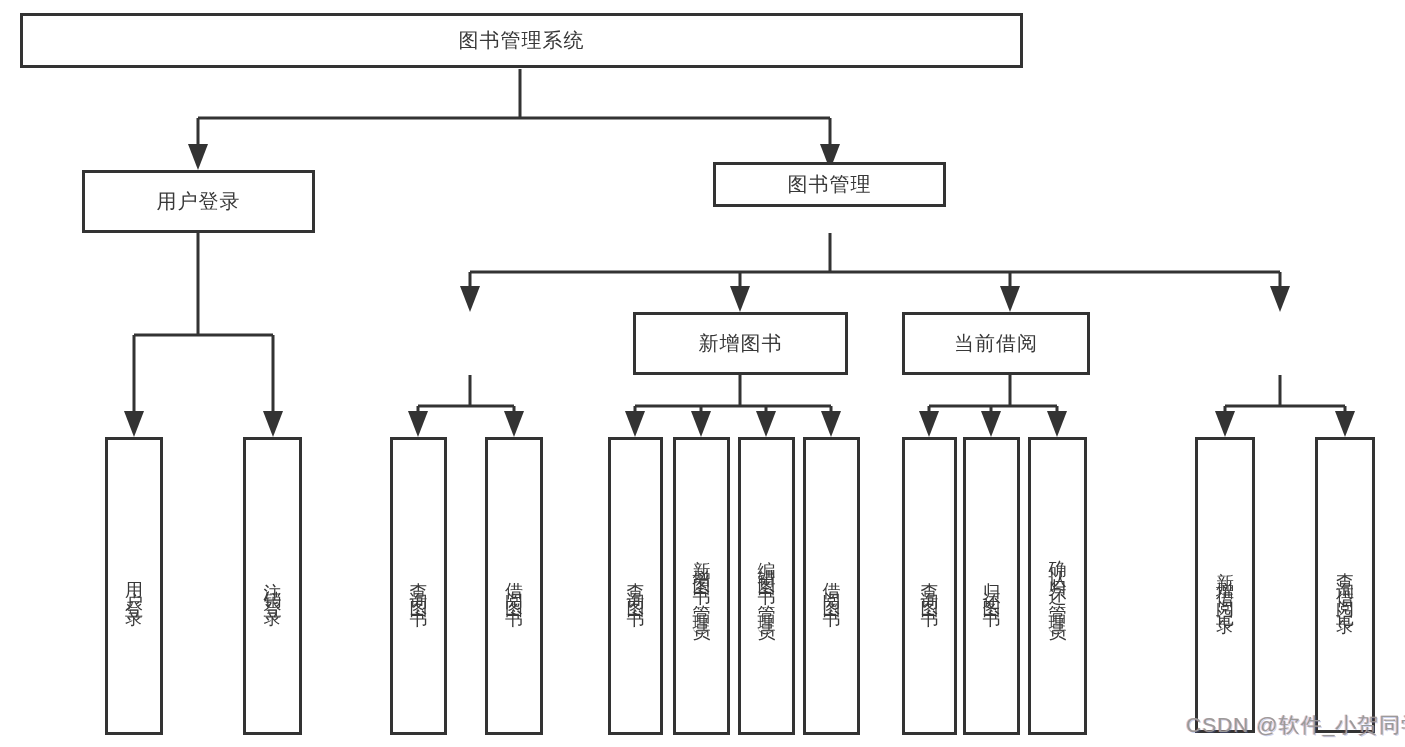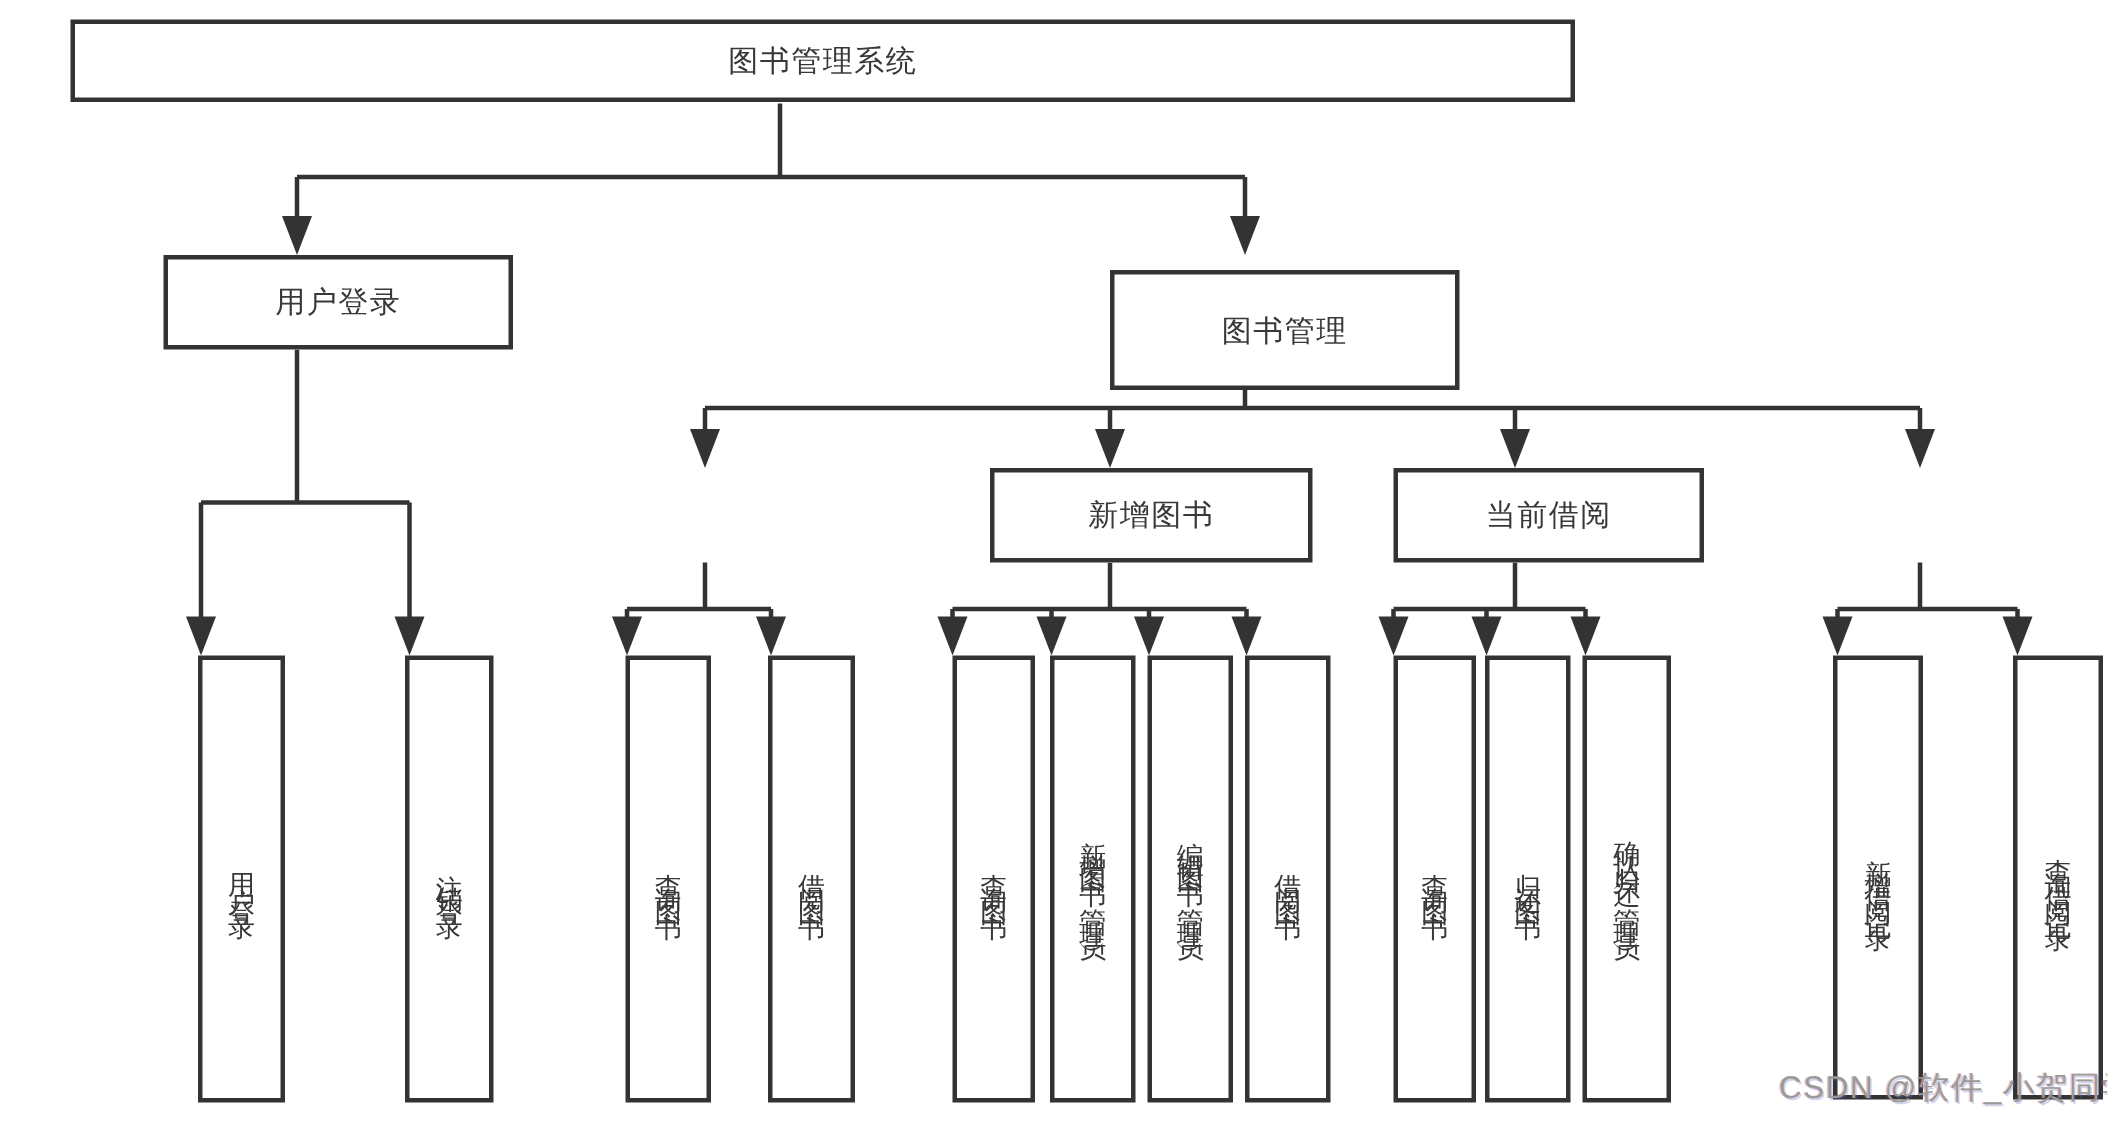--- a/index.html
+++ b/index.html
@@ -15,21 +15,20 @@
   .box {
     position: absolute;
     box-sizing: border-box;
     background: #ffffff;
     border: 3px solid #333333;
     display: flex;
     align-items: center;
     justify-content: center;
     text-align: center;
     z-index: 2;
-    margin-left: 27px;
   }
   .h-box {
     font-size: 20px;
     letter-spacing: 1px;
     white-space: nowrap;
   }
   .v-box {
     writing-mode: vertical-rl;
     text-orientation: mixed;
     font-size: 18px;
@@ -95,24 +94,24 @@
     <polygon points="919,411 939,411 929,437"></polygon>
     <polygon points="981,411 1001,411 991,437"></polygon>
     <polygon points="1047,411 1067,411 1057,437"></polygon>
     <polygon points="1215,411 1235,411 1225,437"></polygon>
     <polygon points="1335,411 1355,411 1345,437"></polygon>
   </svg>
 
   <div class="box h-box" style="left:20px; top:13px; width:1003px; height:55px">图书管理系统</div>
 
   <div class="box h-box" style="left:82px; top:170px; width:233px; height:63px">用户登录</div>
-  <div class="box h-box" style="left:713px; top:180px; width:233px; height:80px">图书管理</div>
+  <div class="box h-box" style="left:713px; top:162px; width:233px; height:45px">图书管理</div>
 
   <div class="box h-box" style="left:633px; top:312px; width:215px; height:63px">新增图书</div>
-  <div class="box h-box" style="left:902px; top:312px; width:207px; height:63px">当前借阅</div>
+  <div class="box h-box" style="left:902px; top:312px; width:188px; height:63px">当前借阅</div>
 
   <div class="box v-box" style="left:105px; top:437px; width:58px; height:298px">用户登录</div>
   <div class="box v-box" style="left:243px; top:437px; width:59px; height:298px">注销登录</div>
 
   <div class="box v-box" style="left:390px; top:437px; width:57px; height:298px">查询图书</div>
   <div class="box v-box" style="left:485px; top:437px; width:58px; height:298px">借阅图书</div>
 
   <div class="box v-box" style="left:608px; top:437px; width:55px; height:298px">查询图书</div>
   <div class="box v-box" style="left:673px; top:437px; width:57px; height:298px">新增图书（管理员）</div>
   <div class="box v-box" style="left:738px; top:437px; width:57px; height:298px">编辑图书（管理员）</div>

